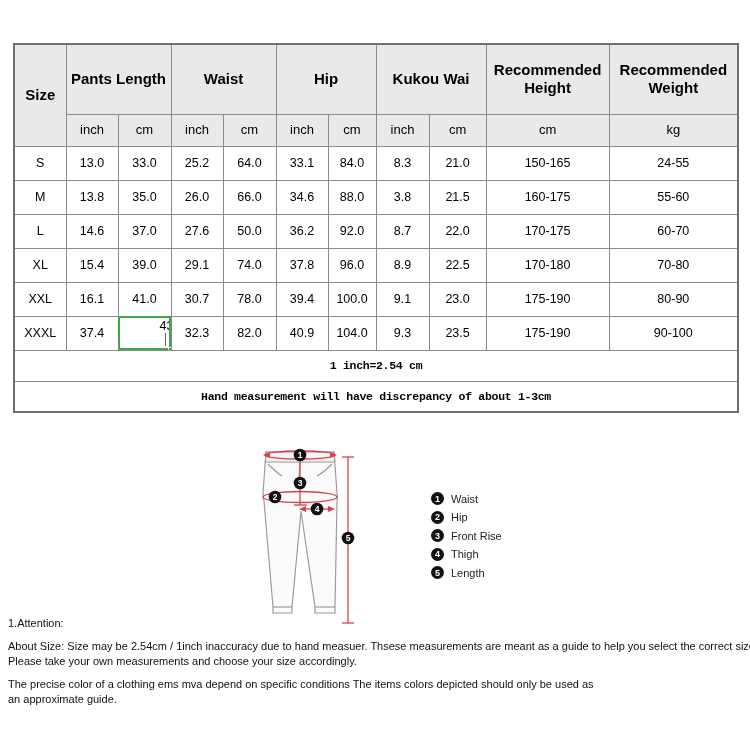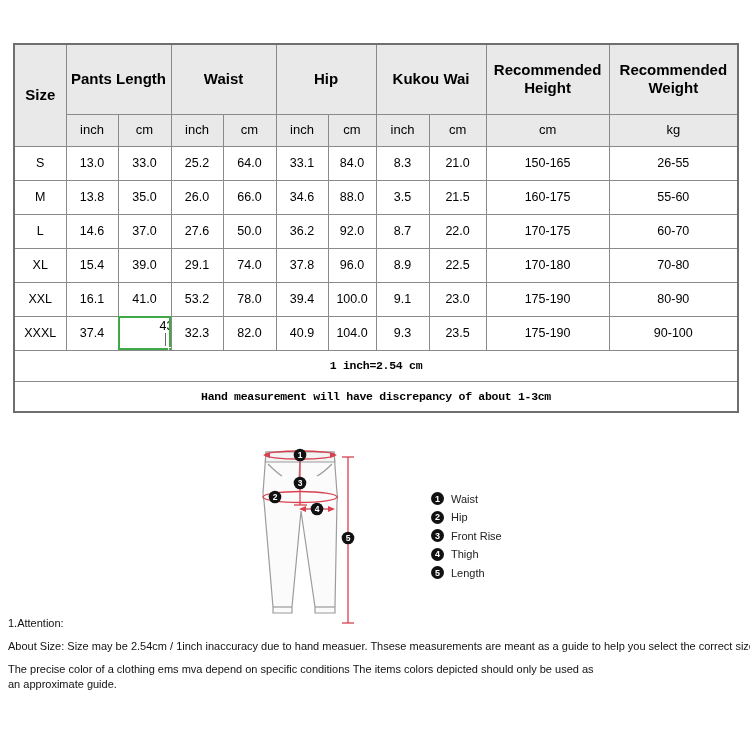--- a/index.html
+++ b/index.html
@@ -82,31 +82,31 @@
         <td>S</td>
         <td>13.0</td>
         <td>33.0</td>
         <td>25.2</td>
         <td>64.0</td>
         <td>33.1</td>
         <td>84.0</td>
         <td>8.3</td>
         <td>21.0</td>
         <td>150-165</td>
-        <td>26-55</td>
+        <td>24-55</td>
       </tr>
       <tr class="data-row">
         <td>M</td>
         <td>13.8</td>
         <td>35.0</td>
         <td>26.0</td>
         <td>66.0</td>
         <td>34.6</td>
         <td>88.0</td>
-        <td>3.5</td>
+        <td>3.8</td>
         <td>21.5</td>
         <td>160-175</td>
         <td>55-60</td>
       </tr>
       <tr class="data-row">
         <td>L</td>
         <td>14.6</td>
         <td>37.0</td>
         <td>27.6</td>
         <td>50.0</td>
@@ -127,21 +127,21 @@
         <td>96.0</td>
         <td>8.9</td>
         <td>22.5</td>
         <td>170-180</td>
         <td>70-80</td>
       </tr>
       <tr class="data-row">
         <td>XXL</td>
         <td>16.1</td>
         <td>41.0</td>
-        <td>53.2</td>
+        <td>30.7</td>
         <td>78.0</td>
         <td>39.4</td>
         <td>100.0</td>
         <td>9.1</td>
         <td>23.0</td>
         <td>175-190</td>
         <td>80-90</td>
       </tr>
       <tr class="data-row">
         <td>XXXL</td>
@@ -232,18 +232,19 @@
     <li>
       <span class="num-dot">5</span>
       <span class="lbl">Length</span>
     </li>
   </ul>
 
   <div class="notes">
     <p>1.Attention:</p>
     <p class="gap"></p>
     <p>About Size: Size may be 2.54cm / 1inch inaccuracy due to hand measuer. Thsese measurements are meant as a guide to help you select the correct size.</p>
+    <p>Please take your own measurements and choose your size accordingly.</p>
     <p class="gap"></p>
     <p>The precise color of a clothing ems mva depend on specific conditions The items colors depicted should only be used as</p>
     <p>an approximate guide.</p>
   </div>
 
 </div>
 
 </body></html>

